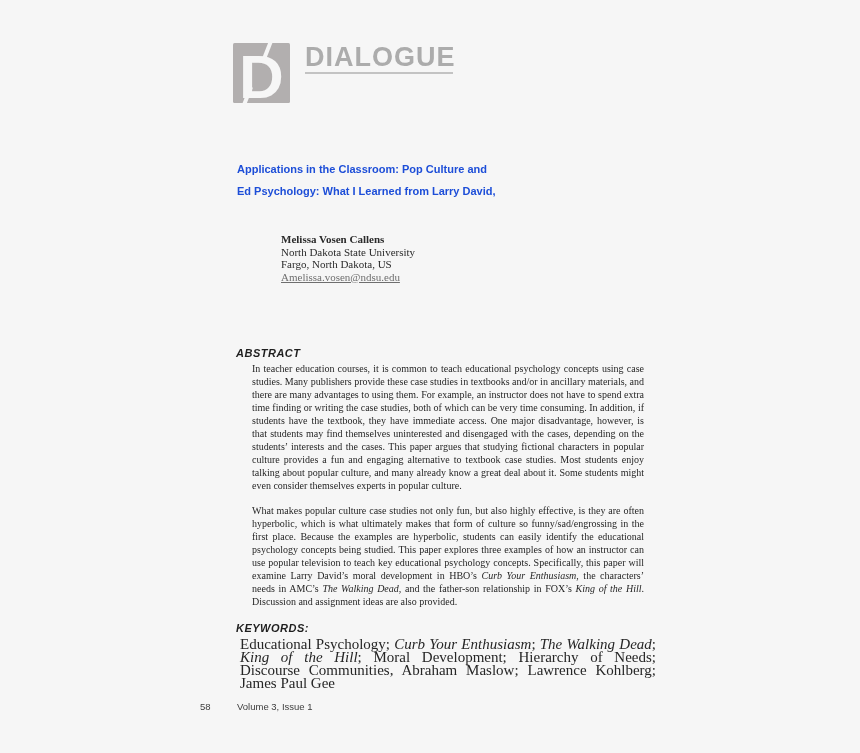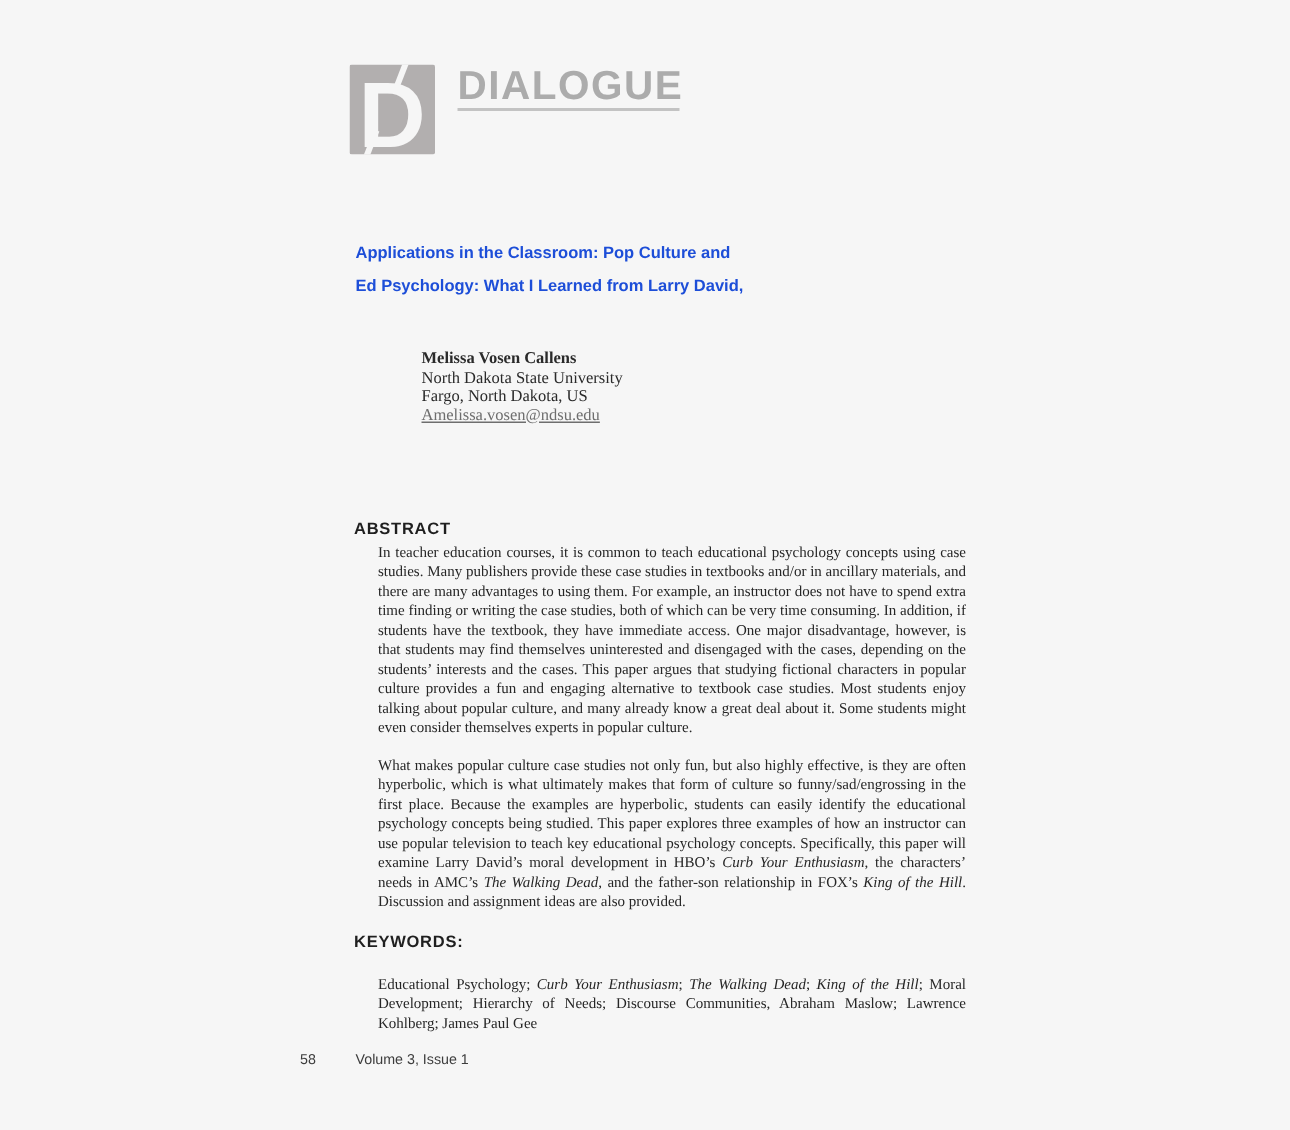--- a/index.html
+++ b/index.html
@@ -40,30 +40,30 @@
     font-size: 11px; line-height: 12.5px; color: #2a2a2a; margin-left: 44px;
   }
   .author-name { font-weight: 700; }
   .author-email { color: #6e6e6e; text-decoration: underline; cursor: pointer; }
 
   
   .main-column { position: absolute; left: 236px; top: 347px; width: 424px; }
   .sec-heading {
     font-family: "Liberation Sans", sans-serif;
     font-weight: 700; font-size: 11px; letter-spacing: 0.5px;
-    color: #1f1f1f; margin: 0 0 3px;
+    color: #1f1f1f; margin: 0 0 3px; font-style: italic;
   }
   .kw-heading { margin-top: 14px; }
   .body-p {
     font-size: 10px; line-height: 13px; text-align: justify;
     color: #262626; margin: 0 16px 12px;
   }
   .keywords-p {
-    font-size: 10px; line-height: 13px; text-align: justify;
-    color: #262626; margin: 16px;
+    font-size: 15px; line-height: 13px; text-align: justify;
+    color: #262626; margin: 4px;
   }
   .body-p i, .keywords-p i { font-style: italic; }
 
   
   .footer-pagenum, .footer-issue {
     position: absolute; top: 701px;
     font-family: "Liberation Sans", sans-serif;
     font-size: 9.5px; color: #3d3d3d;
   }
   .footer-pagenum { left: 200px; }

